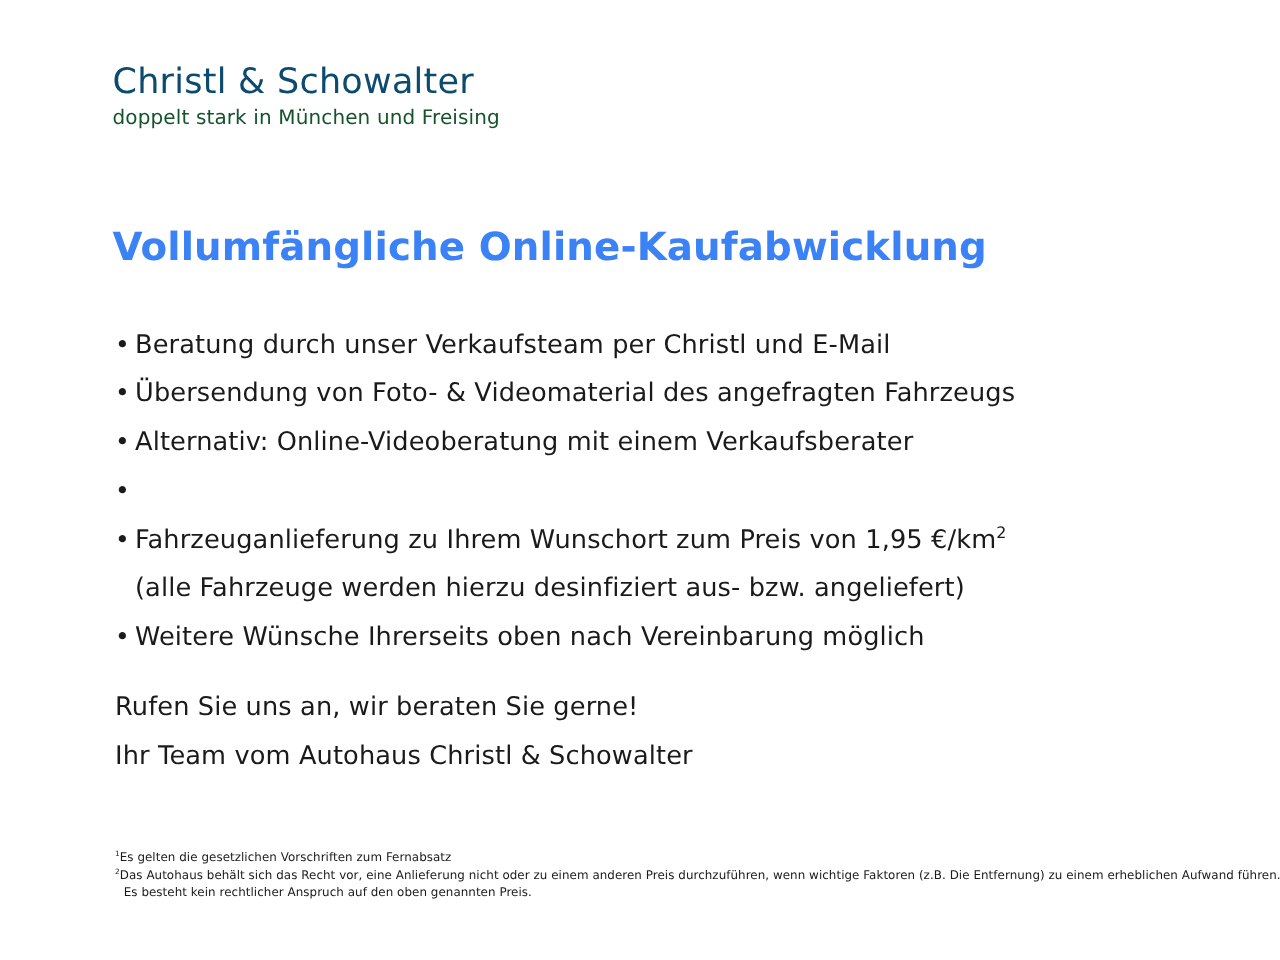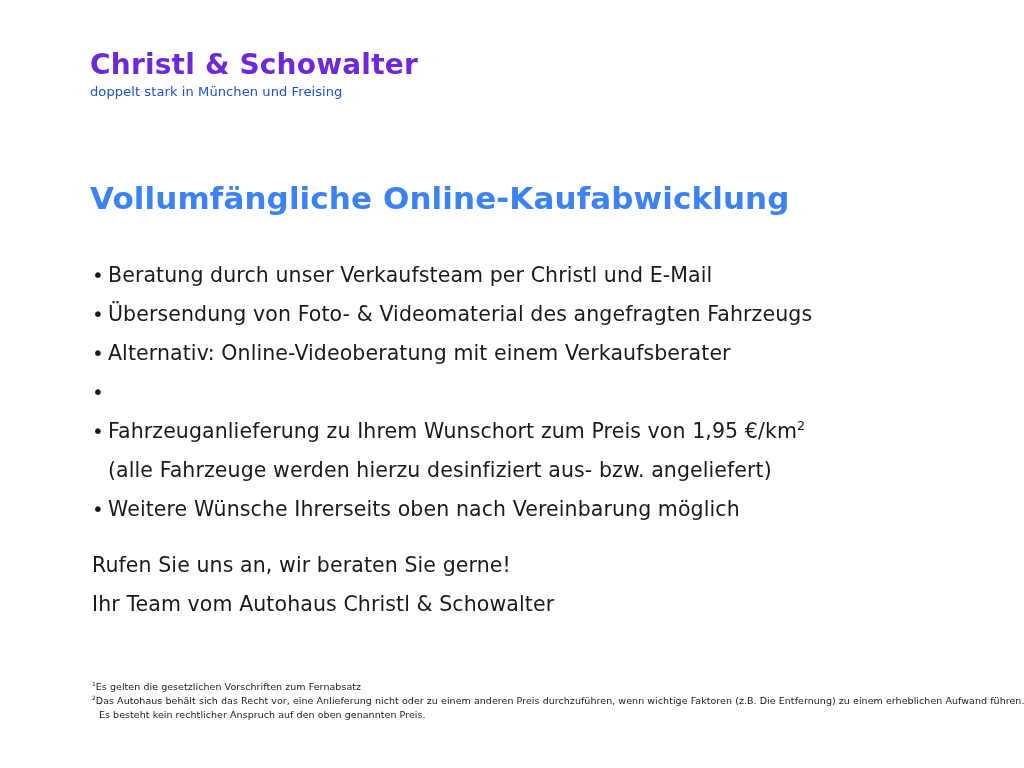--- a/index.html
+++ b/index.html
@@ -21,32 +21,32 @@
   }
 
   
   .brand {
     position: absolute;
     left: 90px;
     top: 50px;
   }
   .brand-name {
     font-family: "DejaVu Sans", sans-serif;
-    font-weight: bold;
+    font-weight: normal;
     font-size: 28px;
     letter-spacing: 0.2px;
-    color: #6d28d9;
+    color: #0c4a6e;
     line-height: 1.1;
     white-space: nowrap;
   }
   .brand-tagline {
     margin-top: 3px;
     font-family: "DejaVu Sans", sans-serif;
-    font-size: 13px;
-    color: #1d4ed8;
+    font-size: 16px;
+    color: #14532d;
     letter-spacing: 0.1px;
     white-space: nowrap;
   }
 
   
   .title {
     position: absolute;
     left: 90px;
     top: 180px;
     font-family: "DejaVu Sans", sans-serif;

